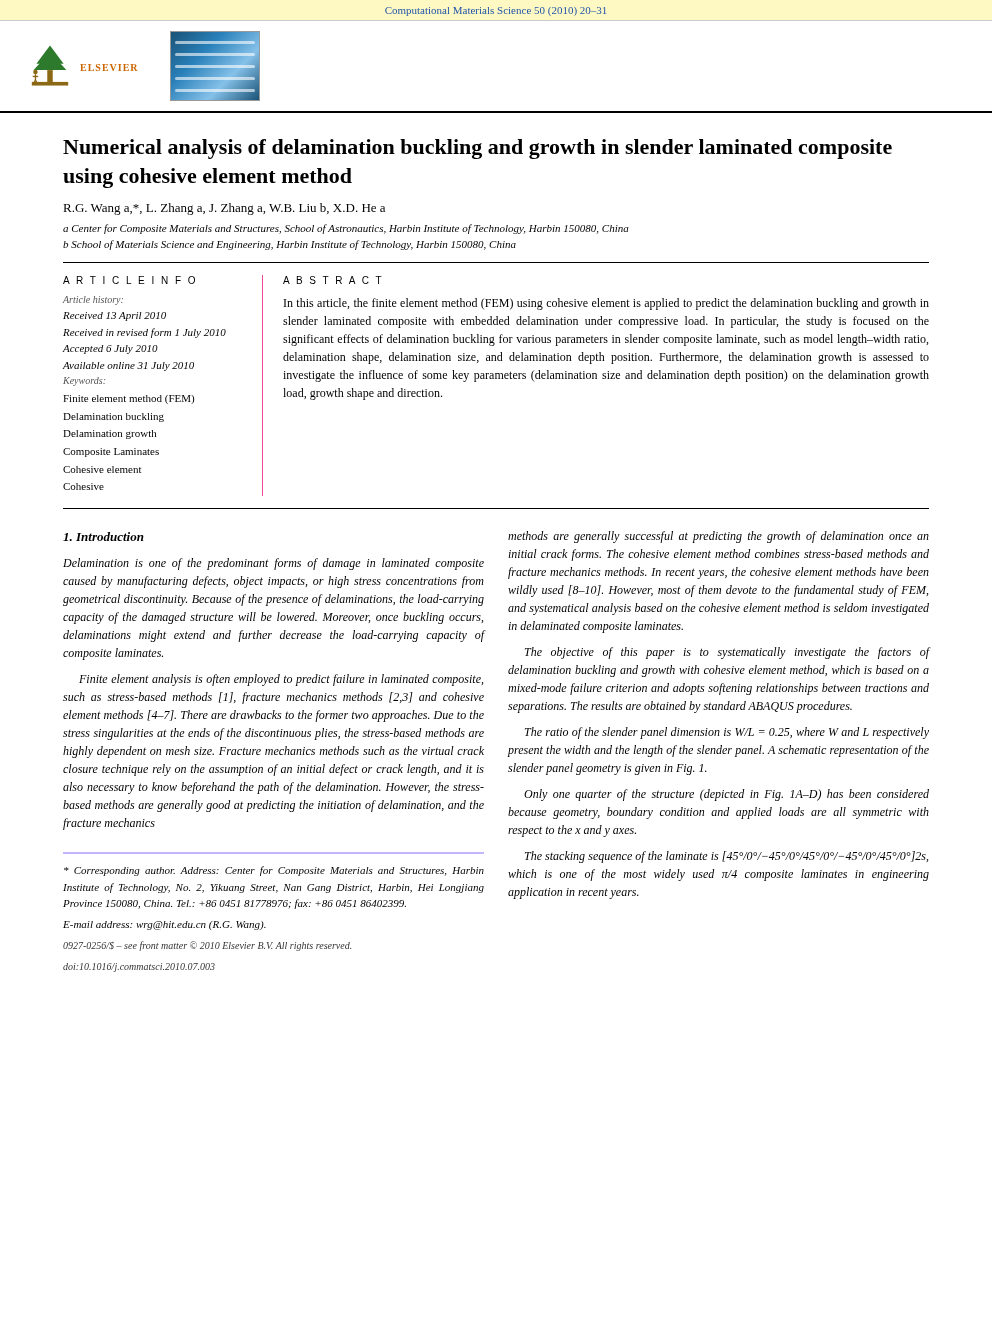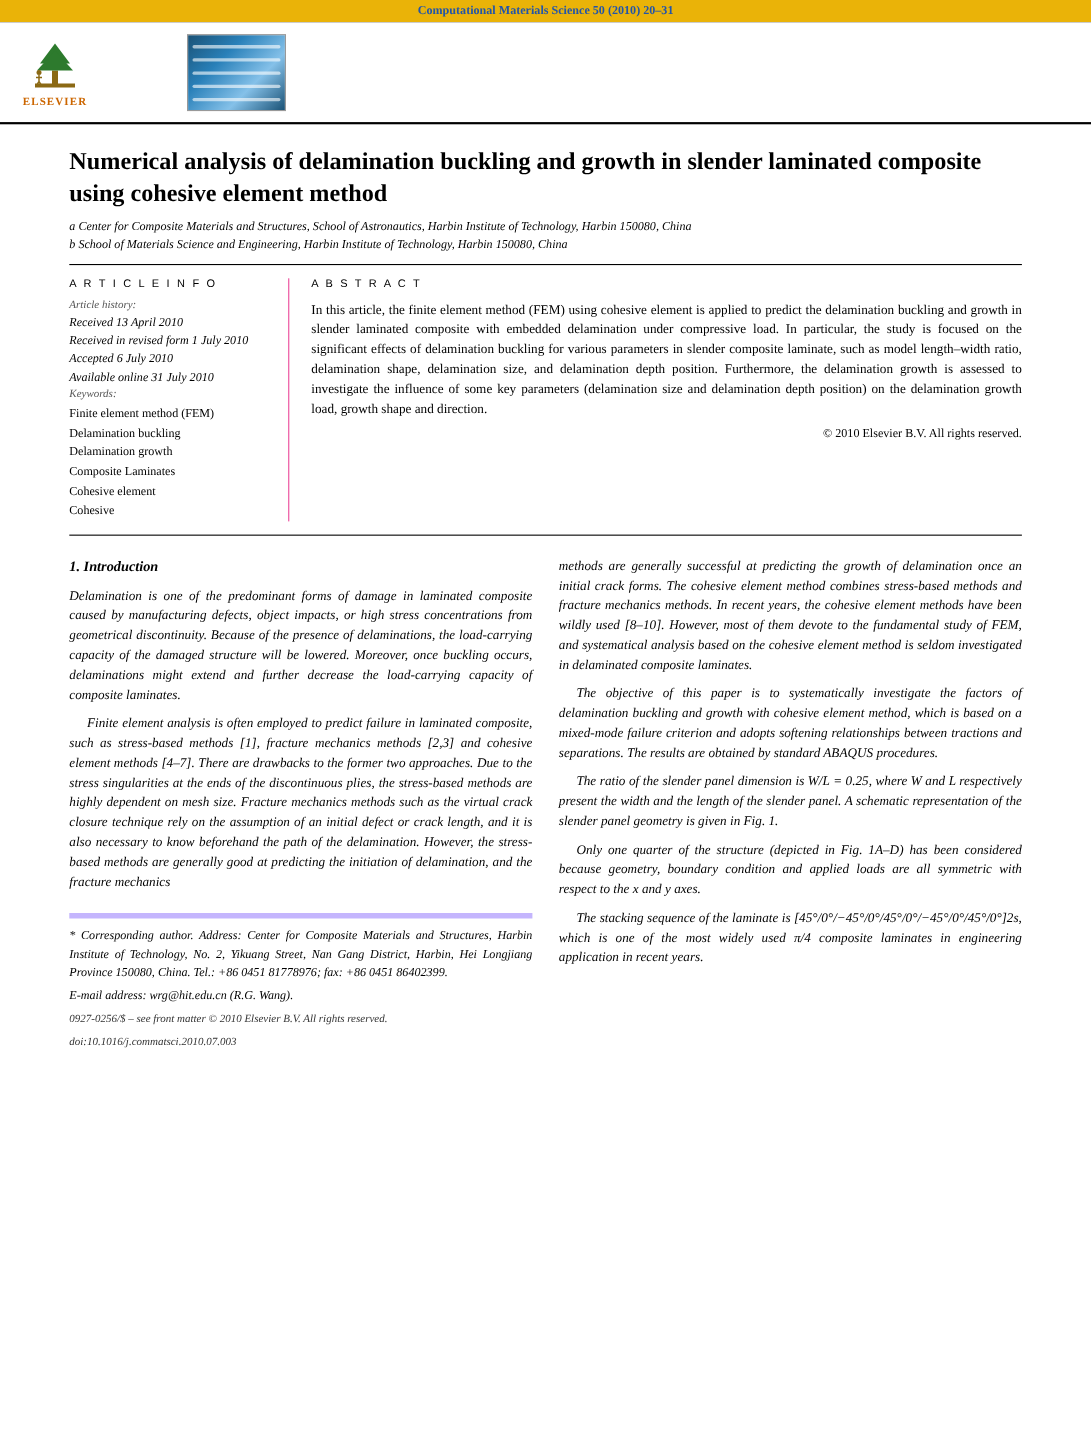--- a/index.html
+++ b/index.html
@@ -5,43 +5,42 @@
     * { box-sizing: border-box; margin: 0; padding: 0; }
     body {
       background: #fff;
       font-family: 'Times New Roman', Times, serif;
       font-size: 13px;
       color: #000;
       width: 992px;
       min-height: 1323px;
     }
     .top-bar {
-      background: #eab308;
+      background: #fef9c3;
       text-align: center;
       padding: 4px 0;
       font-size: 11px;
       color: #2255aa;
       border-bottom: 1px solid #ccc;
-      font-weight: bold;
     }
     .journal-header {
       display: flex;
       align-items: center;
       padding: 10px 20px;
       border-bottom: 2px solid #000;
       background: #fff;
     }
     .journal-header-left {
       width: 120px;
       display: flex;
       align-items: center;
     }
     .elsevier-logo {
       display: flex;
-      flex-direction: column;
+      flex-direction: row;
       align-items: center;
     }
     .elsevier-tree {
       width: 60px;
       height: 50px;
     }
     .elsevier-text {
       font-size: 10px;
       font-weight: bold;
       letter-spacing: 1px;
@@ -205,21 +204,21 @@
       color: #000;
     }
     .body-col p {
       margin-bottom: 8px;
       text-indent: 16px;
     }
     .body-col p:first-of-type {
       text-indent: 0;
     }
     .footnote-section {
-      border-top: 5px solid #c4b5fd;
+      border-top: 2px solid #c4b5fd;
       margin-top: 20px;
       padding-top: 8px;
       font-size: 11px;
       line-height: 1.5;
     }
     .footnote-item {
       margin-bottom: 4px;
       font-size: 11px;
     }
     .issn-line {
@@ -271,20 +270,23 @@
         <div class="cover-line"></div>
       </div>
     </div>
   </div>
 </div>
 
 <div class="main-content">
 
   <div class="article-title">Numerical analysis of delamination buckling and growth in slender laminated composite using cohesive element method</div>
 
+  <div class="authors">
+    <span>R.G. Wang a,*, L. Zhang a, J. Zhang a, W.B. Liu b, X.D. He a</span>
+  </div>
 
   <div class="affiliations">a Center for Composite Materials and Structures, School of Astronautics, Harbin Institute of Technology, Harbin 150080, China</div>
   <div class="affiliations">b School of Materials Science and Engineering, Harbin Institute of Technology, Harbin 150080, China</div>
 
   <hr class="divider">
 
   <div class="two-column">
 
     <div class="article-info-col">
       <div class="section-label">A R T I C L E   I N F O</div>
@@ -300,21 +302,20 @@
       <div class="keyword-item">Delamination buckling</div>
       <div class="keyword-item">Delamination growth</div>
       <div class="keyword-item">Composite Laminates</div>
       <div class="keyword-item">Cohesive element</div>
       <div class="keyword-item">Cohesive</div>
     </div>
 
     <div class="abstract-col">
       <div class="section-label">A B S T R A C T</div>
       <div class="abstract-text">In this article, the finite element method (FEM) using cohesive element is applied to predict the delamination buckling and growth in slender laminated composite with embedded delamination under compressive load. In particular, the study is focused on the significant effects of delamination buckling for various parameters in slender composite laminate, such as model length–width ratio, delamination shape, delamination size, and delamination depth position. Furthermore, the delamination growth is assessed to investigate the influence of some key parameters (delamination size and delamination depth position) on the delamination growth load, growth shape and direction.</div>
-      <div class="copyright">© 2010 Elsevier B.V. All rights reserved.</div>
     </div>
   </div>
 
   <hr class="divider">
 
   <div class="body-two-column">
 
     <div class="body-col">
       <div class="section-heading">1. Introduction</div>
 

